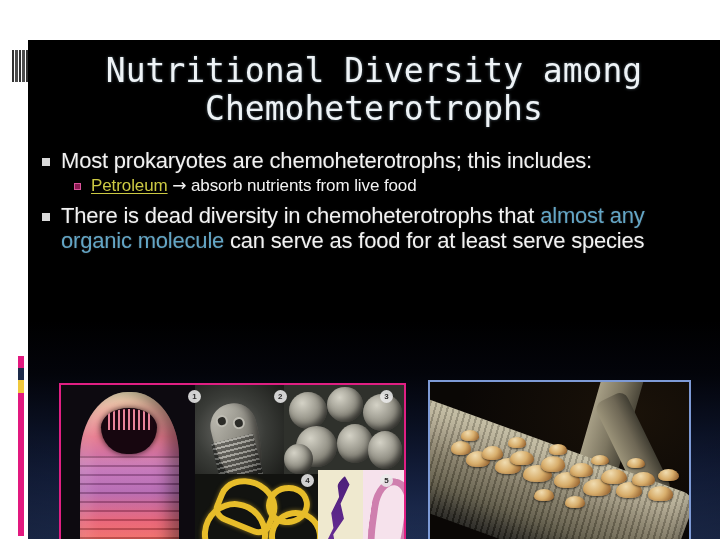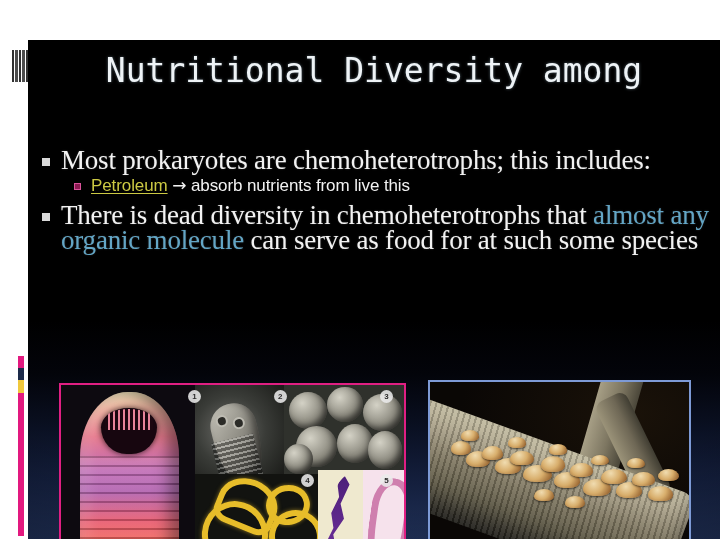--- a/index.html
+++ b/index.html
@@ -123,22 +123,22 @@
     margin-bottom: 1px;
   }
   .bullet-mark {
     flex: 0 0 auto;
     width: 8px; height: 8px;
     background: #d9d9d9;
     margin: 10px 11px 0 4px;
   }
   .bullet-text {
     flex: 1 1 auto;
-    font-family: Liberation Serif, serif;
-    font-size: 27px;
+    font-family: Liberation Sans, sans-serif;
+    font-size: 22px;
     line-height: 25px;
     color: #f2f2f2;
     letter-spacing: -.2px;
     text-shadow: 0 0 2px rgba(255,255,255,.18);
   }
 
   .sub-row {
     display: flex;
     align-items: flex-start;
     margin-left: 36px;
@@ -426,40 +426,41 @@
     <div id="deco-stripes"></div>
     <div id="deco-bar"></div>
     <div id="deco-bar-navy"></div>
     <div id="deco-bar-yellow"></div>
   </div>
 
   <div id="slide">
 
     <div id="title-block">
       <div class="title-line">Nutritional Diversity among</div>
+      <div class="title-line">Chemoheterotrophs</div>
     </div>
 
     <div id="body-block">
 
       <div class="bullet-row">
         <div class="bullet-mark"></div>
         <div class="bullet-text">Most prokaryotes are chemoheterotrophs; this includes:</div>
       </div>
 
 
       <div class="sub-row">
         <div class="sub-mark"></div>
-        <div class="sub-text"><span class="kw-yellow">Petroleum</span><span>&nbsp;</span><span class="arrow">→</span><span> absorb nutrients from live this</span></div>
+        <div class="sub-text"><span class="kw-yellow">Petroleum</span><span>&nbsp;</span><span class="arrow">→</span><span> absorb nutrients from live food</span></div>
       </div>
 
       <div class="spacer-sm"></div>
 
       <div class="bullet-row">
         <div class="bullet-mark"></div>
-        <div class="bullet-text"><span>There is dead diversity in chemoheterotrophs that </span><span class="kw-blue">almost any organic molecule</span><span> can serve as food for at such some species</span></div>
+        <div class="bullet-text"><span>There is dead diversity in chemoheterotrophs that </span><span class="kw-blue">almost any organic molecule</span><span> can serve as food for at least serve species</span></div>
       </div>
 
       <div class="spacer-sm"></div>
 
 
     </div>
 
     <div id="img-parasites">
       <div class="collage">
 

